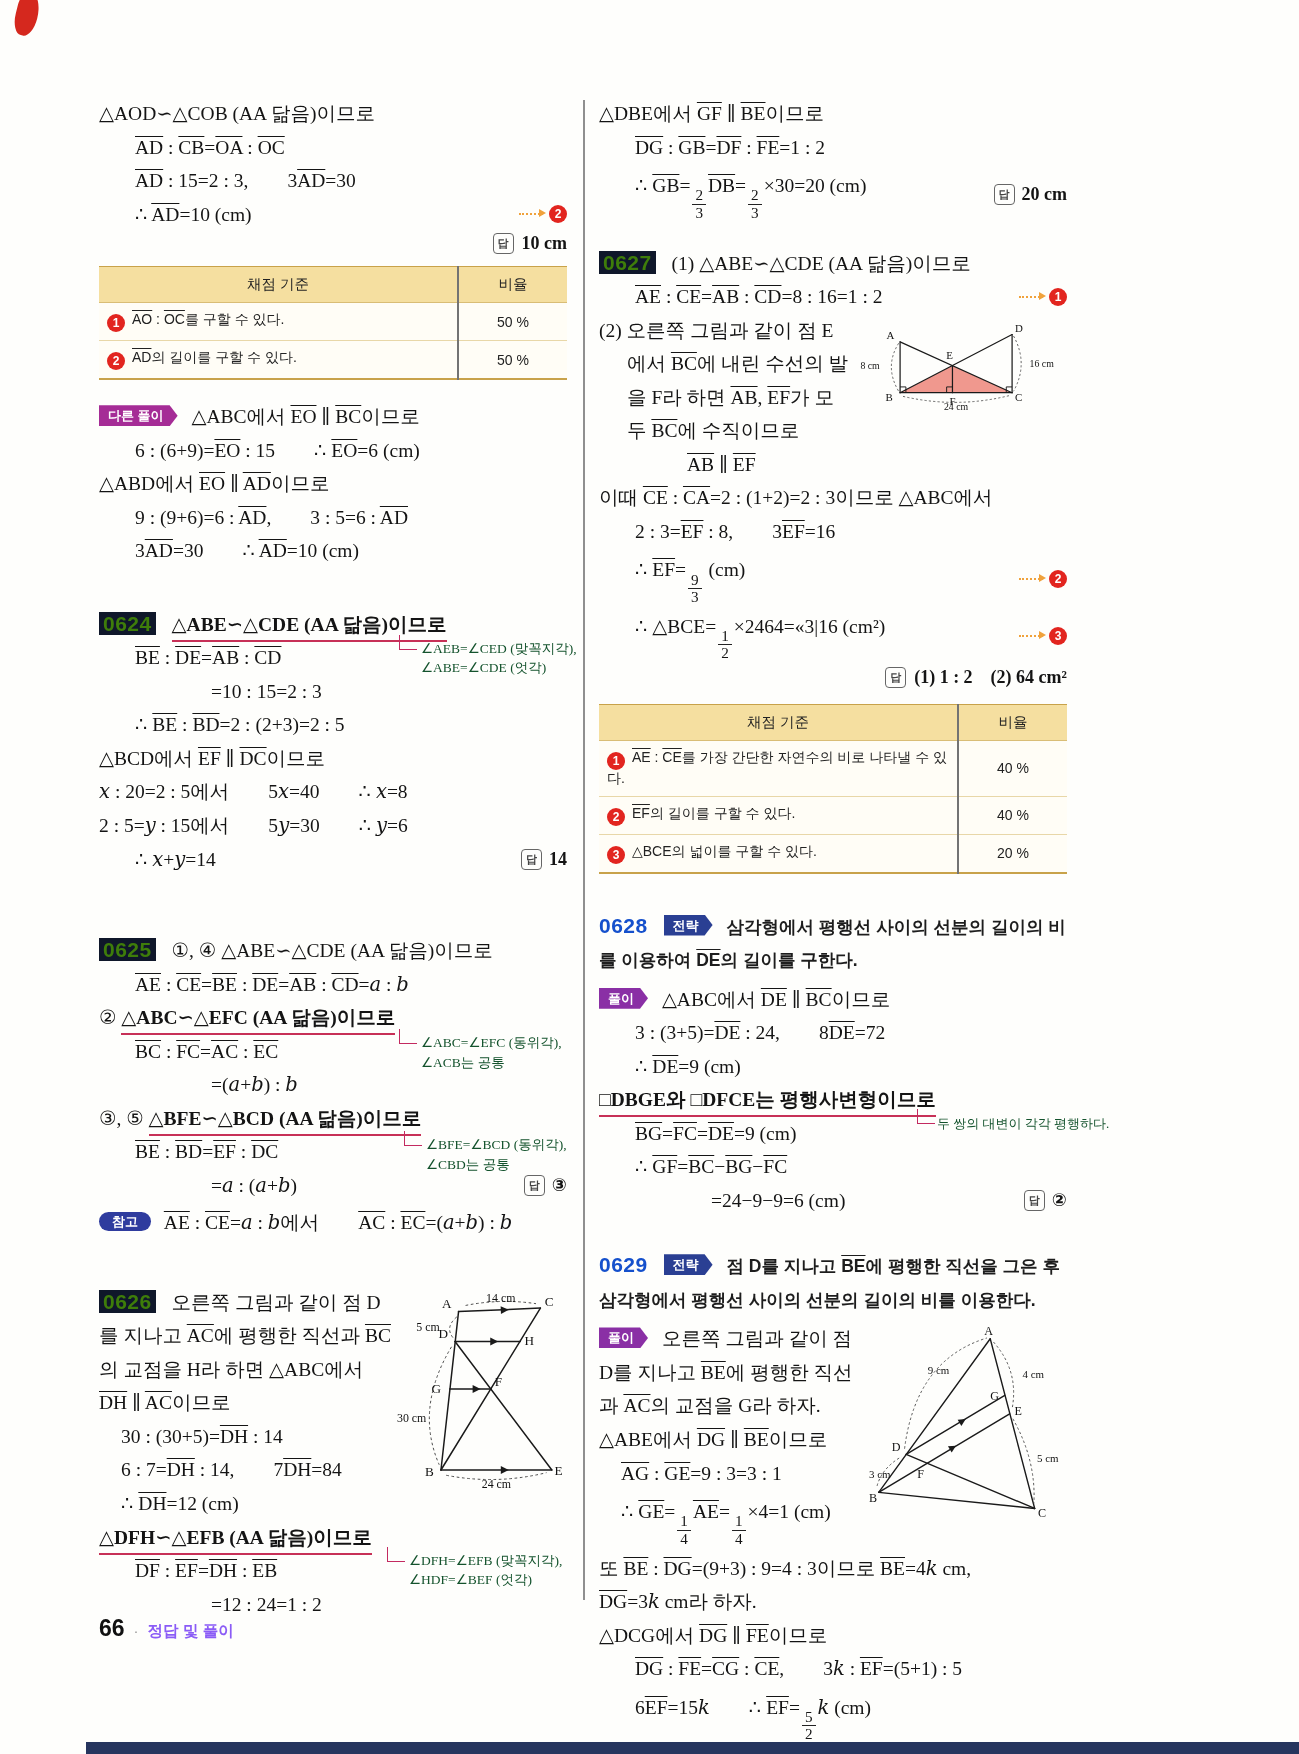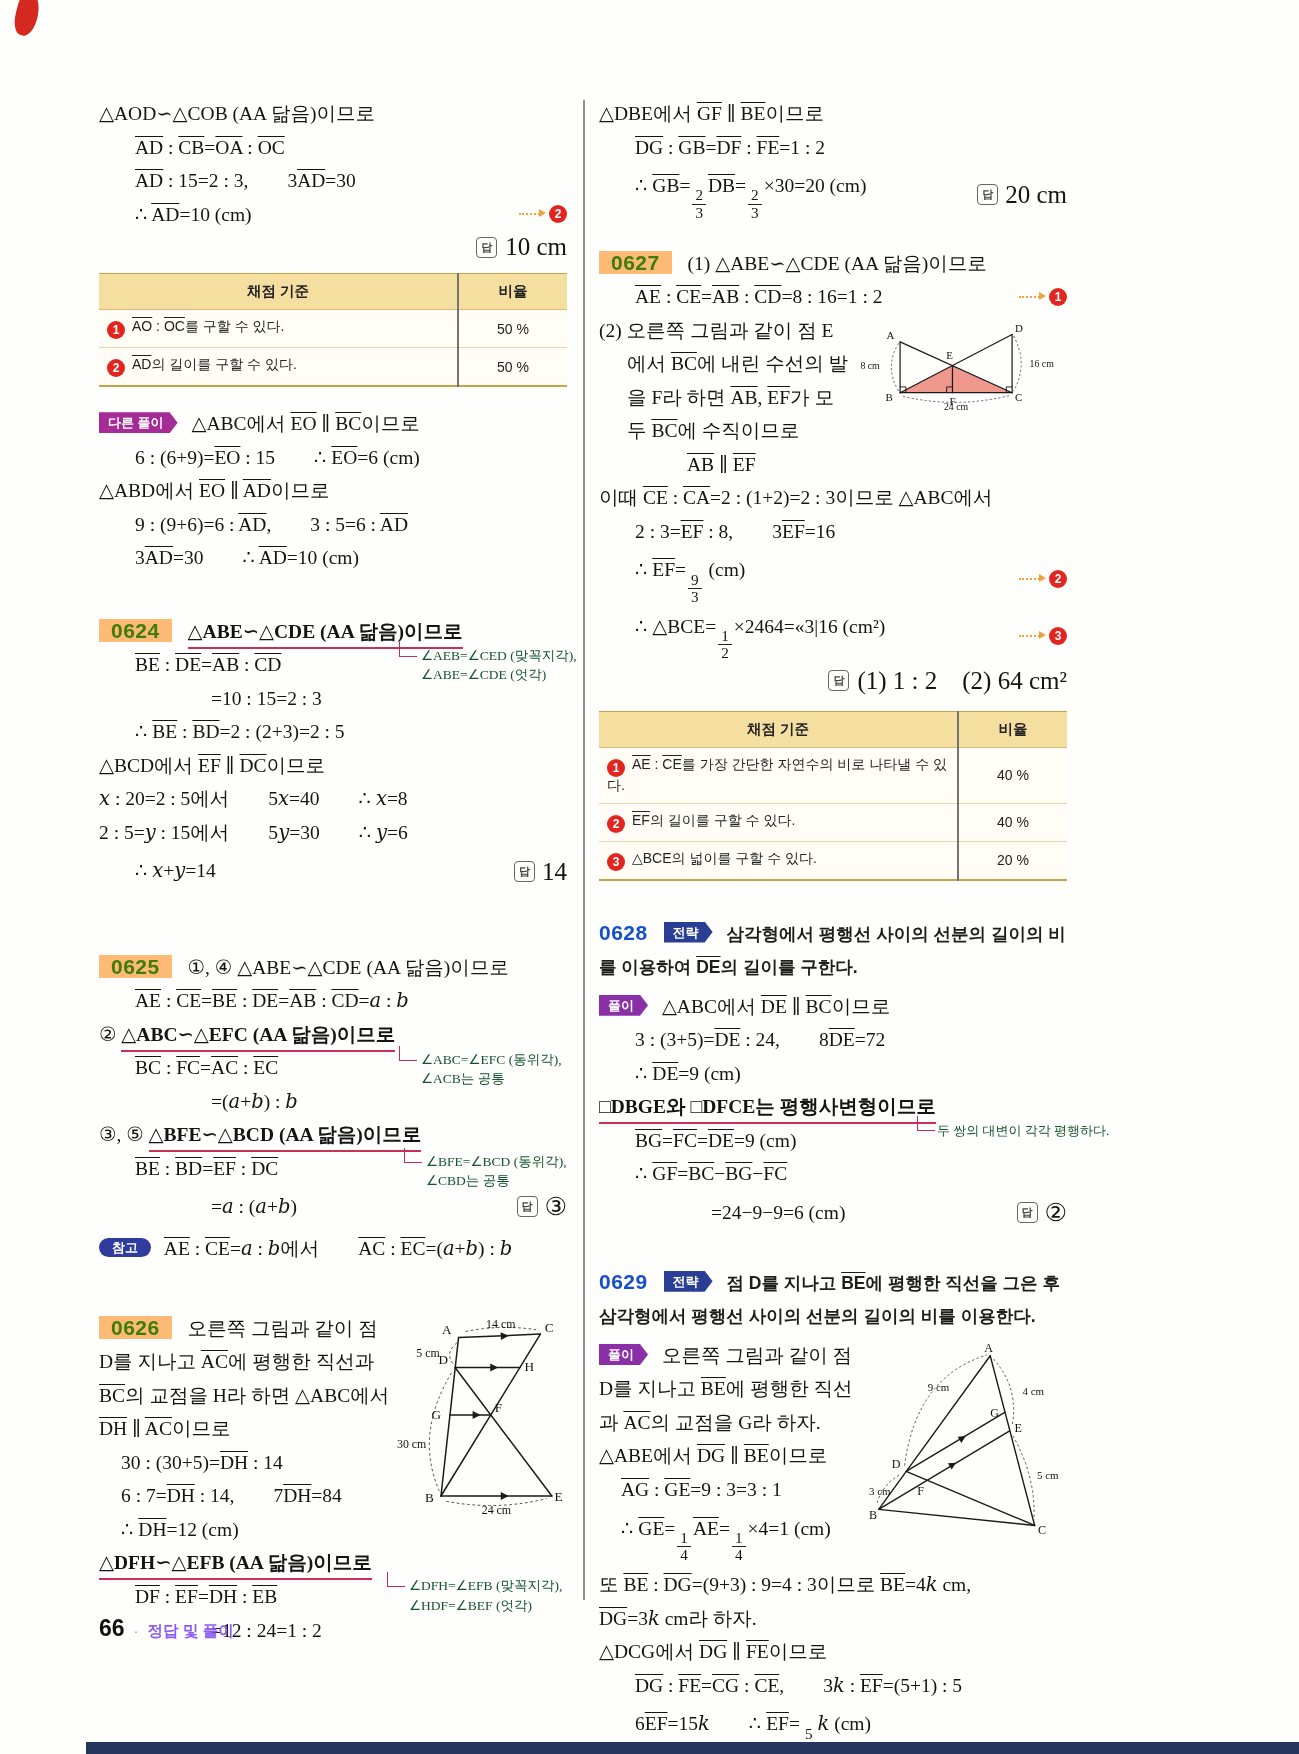--- a/index.html
+++ b/index.html
@@ -17,21 +17,21 @@
   .hang{text-indent:-28px;padding-left:28px;}
   .ov{text-decoration:overline;}
   .var{font-style:italic;font-family:"DejaVu Serif",serif;}
   .frac{display:inline-flex;flex-direction:column;align-items:center;vertical-align:-0.55em;
         line-height:1.06;font-size:0.78em;margin:0 2px;}
   .frac .fn{border-bottom:1.3px solid #222;padding:0 3px;}
   .frac .fd{padding:0 3px;}
   .tall{margin:5px 0;}
 
   .pnum{font:bold 21px "Liberation Sans","DejaVu Sans",sans-serif;margin-right:11px;letter-spacing:0.5px;}
-  .pnum.green{color:#3e7d0a;background:#fdba74;padding:0 12px;}
+  .pnum.green{color:#3e7d0a;background:#0f172a;padding:0 4px;}
   .pnum.blue{color:#1550cc;}
   .gothic{font-family:"Liberation Sans","DejaVu Sans",sans-serif;font-size:17.5px;font-weight:bold;color:#1d1d1d;}
 
   .badge{display:inline-block;font:bold 13px/1 "Liberation Sans","DejaVu Sans",sans-serif;color:#fff;
          padding:4px 14px 4px 9px;margin-right:9px;vertical-align:3px;
          clip-path:polygon(0 0,calc(100% - 8px) 0,100% 50%,calc(100% - 8px) 100%,0 100%);}
   .badge.alt{background:#a52c96;}
   .badge.strat{background:#2a3f93;}
   .badge.sol{background:#8a2fa5;}
   .badge.ref{background:#2f3c9e;clip-path:none;border-radius:12px;padding:3px 13px;}
@@ -45,26 +45,26 @@
   .leader{display:inline-block;width:24px;border-top:2.5px dotted #f0a23c;vertical-align:4px;
           margin-right:6px;position:relative;}
   .leader::after{content:"";position:absolute;right:-3px;top:-6px;border-left:7px solid #f0a23c;
           border-top:4.5px solid transparent;border-bottom:4.5px solid transparent;}
   .flexline{display:flex;align-items:center;}
   .tail{display:inline-flex;align-items:center;margin-left:auto;gap:0;}
 
   .ansline{display:flex;justify-content:flex-end;align-items:center;gap:8px;margin:2px 0;}
   .ans-icon{display:inline-flex;width:19px;height:19px;border:1.6px solid #666;border-radius:4px;
             color:#444;font:bold 11px "Liberation Sans",sans-serif;align-items:center;justify-content:center;flex:none;}
-  .ans-val{font-weight:normal;font-size:25px;}
+  .ans-val{font-weight:bold;font-size:18px;}
   .tail .ans-icon{margin-right:7px;}
 
   .grade{width:100%;border-collapse:collapse;font:14px "Liberation Sans","DejaVu Sans",sans-serif;
          color:#222;border-top:1.5px solid #c8a24a;border-bottom:2.5px solid #c8a24a;background:#fffdf6;}
-  .grade th{background:#f5dfa0;font-weight:bold;padding:8px 21px;border-bottom:1.5px solid #d9bd76;font-size:14.5px;}
+  .grade th{background:#f5dfa0;font-weight:normal;padding:8px 21px;border-bottom:1.5px solid #d9bd76;font-size:14.5px;}
   .grade td{padding:8px 8px;border-top:1px solid #e8d7a8;}
   .grade .rcol{width:66px;text-align:center;border-left:2px solid #737373;}
   .grade td .rc{margin-right:7px;vertical-align:-3px;}
 
   .rel{position:relative;}
   .fig{position:absolute;right:0;}
   .fig text{font:15px "Liberation Serif",serif;fill:#111;}
   .fig text.dim{font-size:13.5px;}
   .fig .solid{stroke:#1a1a1a;stroke-width:1.7;fill:none;stroke-linecap:round;}
   .fig .dash{stroke:#444;stroke-width:1.1;fill:none;stroke-dasharray:3 3;}

